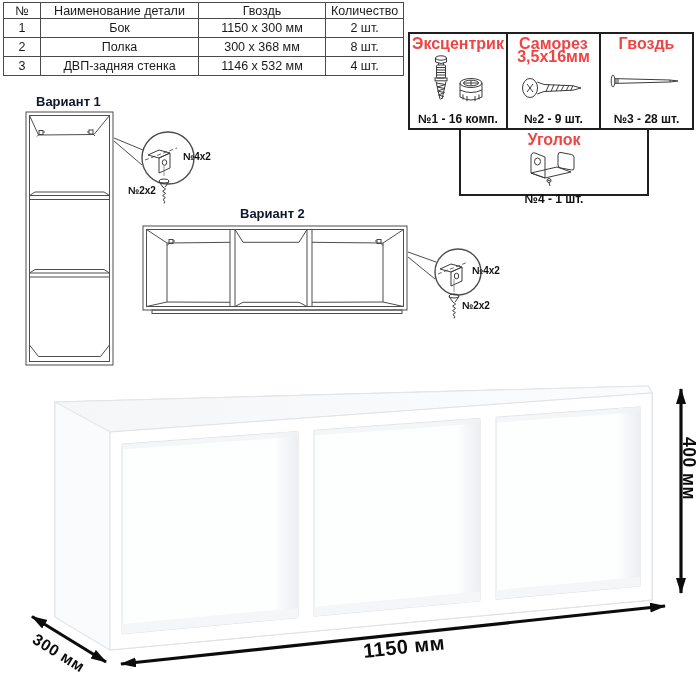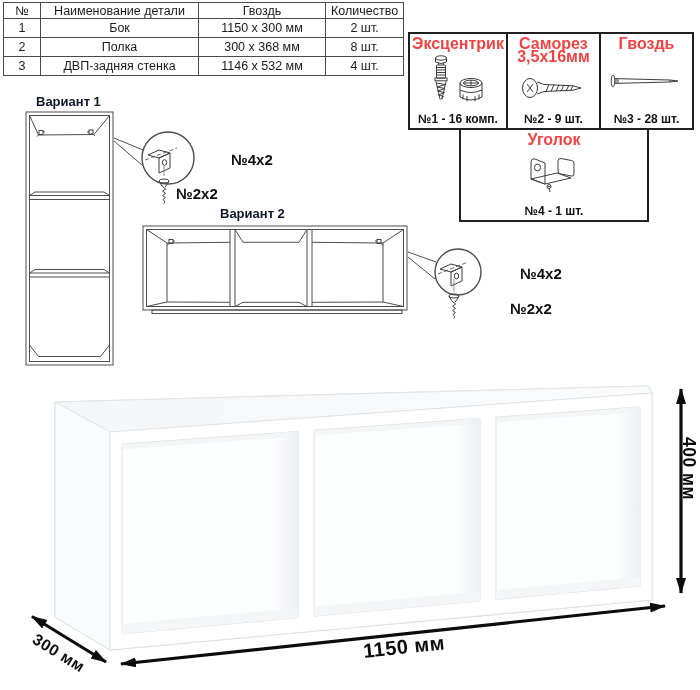--- a/index.html
+++ b/index.html
@@ -9,31 +9,31 @@
   .parts-table{position:absolute;left:3px;top:2px;border-collapse:collapse;
                font-size:12.5px;color:#1a1a1a;table-layout:fixed;}
   .parts-table th,.parts-table td{border:1.4px solid #4a4a4a;padding:0 5px;height:18px;
                text-align:center;font-weight:normal;white-space:nowrap;overflow:hidden;}
   .parts-table th{height:15px;}
   .col-num{width:26px;}.col-name{width:147px;}.col-size{width:116px;}.col-qty{width:55px;}
   .cell-name{text-align:center;}
   
   .hw-row{position:absolute;display:flex;}
   .hw-row1{left:408px;top:32px;width:286px;height:98px;}
-  .hw-row2{left:459px;top:128px;width:190px;height:94px;}
+  .hw-row2{left:459px;top:128px;width:190px;height:68px;}
   .hw-cell{flex:1;border:2px solid #1f1f1f;margin-left:-2px;background:#fff;
            box-sizing:border-box;display:flex;flex-direction:column;align-items:center;
            justify-content:space-between;padding:3px 2px 2px 2px;}
   .hw-cell:first-child{margin-left:0;}
   .hw-title{font-weight:bold;font-size:16px;line-height:13px;text-align:center;color:#ef4444;}
   .hw-icon{flex:1;display:flex;align-items:center;justify-content:center;}
   .hw-count{font-weight:bold;font-size:12px;color:#111;white-space:nowrap;}
   
   .v-label{position:absolute;font-weight:bold;font-size:13px;color:#0f172a;white-space:nowrap;}
-  .c-label{position:absolute;font-weight:bold;font-size:15px;color:#0f0f0f;white-space:nowrap;margin-left:48px;}
+  .c-label{position:absolute;font-weight:bold;font-size:10px;color:#0f0f0f;white-space:nowrap;}
   
   .dim{position:absolute;font-weight:bold;color:#0b0b0b;white-space:nowrap;}
   .dim-w{left:362px;top:640px;font-size:20px;transform:rotate(-6deg);transform-origin:0 0;letter-spacing:.5px;}
   .dim-h{left:699px;top:437px;font-size:17.5px;transform:rotate(90deg);transform-origin:0 0;letter-spacing:.5px;}
   .dim-d{left:34px;top:629px;font-size:16px;transform:rotate(32deg);transform-origin:0 50%;letter-spacing:.5px;}
   svg{position:absolute;overflow:visible;}
   .ln{stroke:#4d4d4d;stroke-width:1;fill:none;}
   .ln2{stroke:#4d4d4d;stroke-width:1.4;fill:none;}
 </style>
 </head>
@@ -172,21 +172,21 @@
     <path d="M149,58 L149,68" stroke="#777" stroke-width=".8" fill="none"></path>
     <g stroke="#3c3c3c" fill="none">
       <ellipse cx="149" cy="73" rx="5" ry="2"></ellipse>
       <path d="M144,73.5 L147.8,79 M154,73.5 L150.2,79"></path>
       <path d="M147.8,79 L150.6,81 L147.6,83.2 L150.6,85.4 L147.6,87.6 L150.4,89.6 L147.9,91.6 L149.8,93.4 L149,95.5"></path>
     </g>
   </svg>
   <div class="c-label" style="left:183px;top:151px">№4х2</div>
   <div class="c-label" style="left:128px;top:185px">№2х2</div>
 
-  <div class="v-label" style="left:220px;top:206px">Вариант 2</div>
+  <div class="v-label" style="left:240px;top:206px">Вариант 2</div>
   <svg style="left:140px;top:222px" width="440" height="110" viewBox="0 0 440 110">
     <rect class="ln" x="3" y="4" width="264" height="84"></rect>
     <rect class="ln" x="6.5" y="7.5" width="257" height="77"></rect>
     <path class="ln" d="M90,7.5 V84.5 M95,7.5 V84.5 M167,7.5 V84.5 M172,7.5 V84.5"></path>
     <path class="ln" d="M6.5,7.5 L27,21 M27,21 L90,20.3 M27,21 V80 M27,80 L90,80.3 M6.5,84.5 L27,80"></path>
     <path class="ln" d="M95,7.5 L103,20.3 M167,7.5 L159,20.3 M103,20.3 H159 M95,84.5 L103,80.3 M167,84.5 L159,80.3 M103,80.3 H159"></path>
     <path class="ln" d="M263.5,7.5 L243,21 M172,20.3 L243,21 M243,21 V80 M172,80.3 L243,80 M263.5,84.5 L243,80"></path>
     <g>
       <rect x="29" y="17.5" width="4" height="4" fill="none" stroke="#444"></rect>
       <path d="M29,21.5 l-2,2 M33,19 h2" stroke="#444" fill="none"></path>

